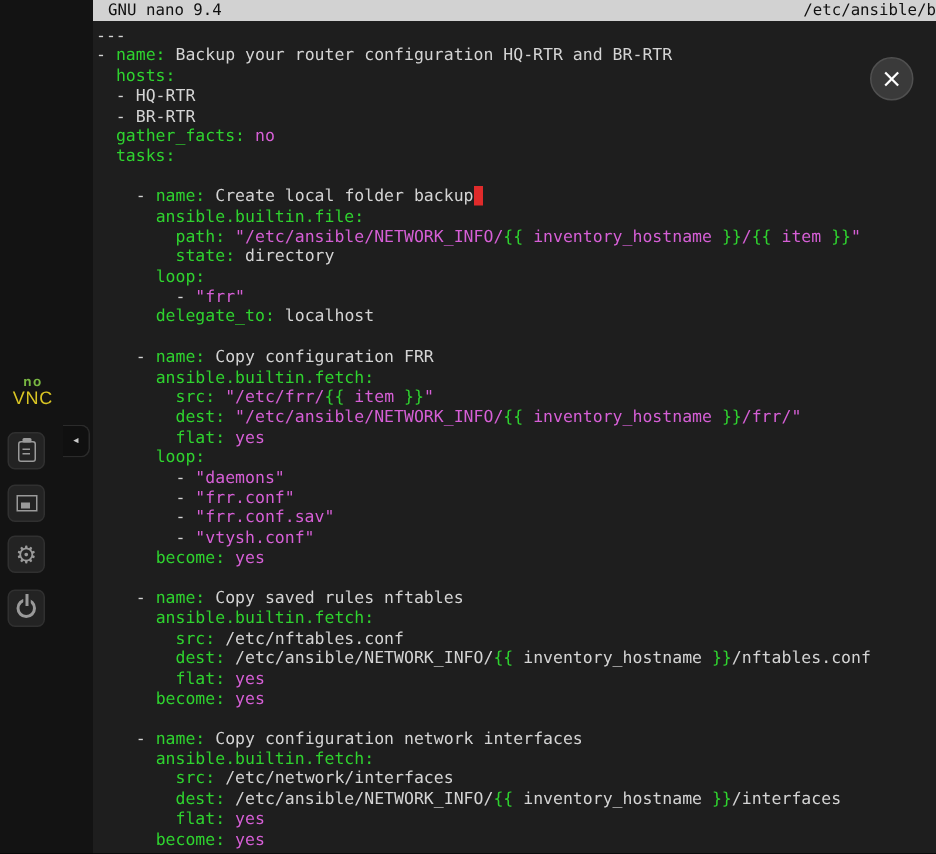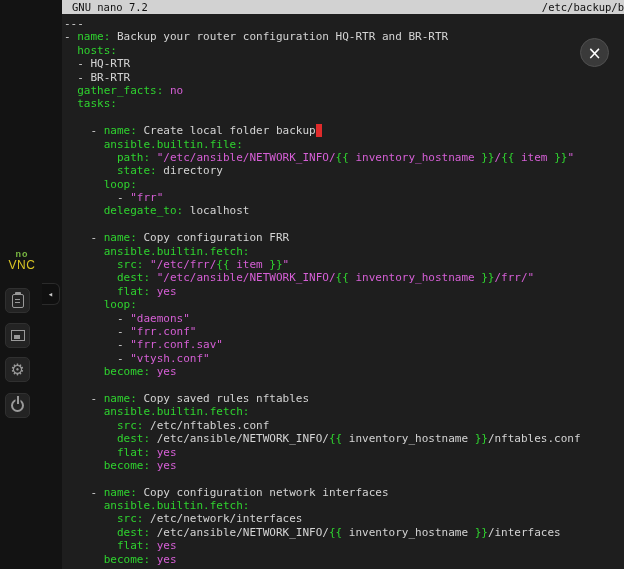--- a/index.html
+++ b/index.html
@@ -59,22 +59,22 @@
     <div class="vnc-btn btn-settings">
       <span class="icon-gear">⚙</span>
     </div>
     <div class="vnc-btn btn-power">
       <span class="icon-pwr"></span>
     </div>
   </div>
 
   <div class="terminal">
     <div class="titlebar">
-      <span class="app">GNU nano 7.2</span>
-      <span class="file">/etc/backup/b</span>
+      <span class="app">GNU nano 9.4</span>
+      <span class="file">/etc/ansible/b</span>
     </div>
     <div class="code"><div class="code-line"><span class="seg-w">---</span></div><div class="code-line"><span class="seg-w">- </span><span class="seg-g">name:</span><span class="seg-w"> Backup your router configuration HQ-RTR and BR-RTR</span></div><div class="code-line"><span class="seg-w">  </span><span class="seg-g">hosts:</span></div><div class="code-line"><span class="seg-w">  - HQ-RTR</span></div><div class="code-line"><span class="seg-w">  - BR-RTR</span></div><div class="code-line"><span class="seg-w">  </span><span class="seg-g">gather_facts:</span><span class="seg-m"> no</span></div><div class="code-line"><span class="seg-w">  </span><span class="seg-g">tasks:</span></div><div class="code-line"> </div><div class="code-line"><span class="seg-w">    - </span><span class="seg-g">name:</span><span class="seg-w"> Create local folder backup</span><span class="seg-c"> </span></div><div class="code-line"><span class="seg-w">      </span><span class="seg-g">ansible.builtin.file:</span></div><div class="code-line"><span class="seg-w">        </span><span class="seg-g">path:</span><span class="seg-w"> </span><span class="seg-m">"/etc/ansible/NETWORK_INFO/</span><span class="seg-g">{{</span><span class="seg-m"> inventory_hostname </span><span class="seg-g">}}</span><span class="seg-m">/</span><span class="seg-g">{{</span><span class="seg-m"> item </span><span class="seg-g">}}</span><span class="seg-m">"</span></div><div class="code-line"><span class="seg-w">        </span><span class="seg-g">state:</span><span class="seg-w"> directory</span></div><div class="code-line"><span class="seg-w">      </span><span class="seg-g">loop:</span></div><div class="code-line"><span class="seg-w">        - </span><span class="seg-m">"frr"</span></div><div class="code-line"><span class="seg-w">      </span><span class="seg-g">delegate_to:</span><span class="seg-w"> localhost</span></div><div class="code-line"> </div><div class="code-line"><span class="seg-w">    - </span><span class="seg-g">name:</span><span class="seg-w"> Copy configuration FRR</span></div><div class="code-line"><span class="seg-w">      </span><span class="seg-g">ansible.builtin.fetch:</span></div><div class="code-line"><span class="seg-w">        </span><span class="seg-g">src:</span><span class="seg-w"> </span><span class="seg-m">"/etc/frr/</span><span class="seg-g">{{</span><span class="seg-m"> item </span><span class="seg-g">}}</span><span class="seg-m">"</span></div><div class="code-line"><span class="seg-w">        </span><span class="seg-g">dest:</span><span class="seg-w"> </span><span class="seg-m">"/etc/ansible/NETWORK_INFO/</span><span class="seg-g">{{</span><span class="seg-m"> inventory_hostname </span><span class="seg-g">}}</span><span class="seg-m">/frr/"</span></div><div class="code-line"><span class="seg-w">        </span><span class="seg-g">flat:</span><span class="seg-m"> yes</span></div><div class="code-line"><span class="seg-w">      </span><span class="seg-g">loop:</span></div><div class="code-line"><span class="seg-w">        - </span><span class="seg-m">"daemons"</span></div><div class="code-line"><span class="seg-w">        - </span><span class="seg-m">"frr.conf"</span></div><div class="code-line"><span class="seg-w">        - </span><span class="seg-m">"frr.conf.sav"</span></div><div class="code-line"><span class="seg-w">        - </span><span class="seg-m">"vtysh.conf"</span></div><div class="code-line"><span class="seg-w">      </span><span class="seg-g">become:</span><span class="seg-m"> yes</span></div><div class="code-line"> </div><div class="code-line"><span class="seg-w">    - </span><span class="seg-g">name:</span><span class="seg-w"> Copy saved rules nftables</span></div><div class="code-line"><span class="seg-w">      </span><span class="seg-g">ansible.builtin.fetch:</span></div><div class="code-line"><span class="seg-w">        </span><span class="seg-g">src:</span><span class="seg-w"> /etc/nftables.conf</span></div><div class="code-line"><span class="seg-w">        </span><span class="seg-g">dest:</span><span class="seg-w"> /etc/ansible/NETWORK_INFO/</span><span class="seg-g">{{</span><span class="seg-w"> inventory_hostname </span><span class="seg-g">}}</span><span class="seg-w">/nftables.conf</span></div><div class="code-line"><span class="seg-w">        </span><span class="seg-g">flat:</span><span class="seg-m"> yes</span></div><div class="code-line"><span class="seg-w">      </span><span class="seg-g">become:</span><span class="seg-m"> yes</span></div><div class="code-line"> </div><div class="code-line"><span class="seg-w">    - </span><span class="seg-g">name:</span><span class="seg-w"> Copy configuration network interfaces</span></div><div class="code-line"><span class="seg-w">      </span><span class="seg-g">ansible.builtin.fetch:</span></div><div class="code-line"><span class="seg-w">        </span><span class="seg-g">src:</span><span class="seg-w"> /etc/network/interfaces</span></div><div class="code-line"><span class="seg-w">        </span><span class="seg-g">dest:</span><span class="seg-w"> /etc/ansible/NETWORK_INFO/</span><span class="seg-g">{{</span><span class="seg-w"> inventory_hostname </span><span class="seg-g">}}</span><span class="seg-w">/interfaces</span></div><div class="code-line"><span class="seg-w">        </span><span class="seg-g">flat:</span><span class="seg-m"> yes</span></div><div class="code-line"><span class="seg-w">      </span><span class="seg-g">become:</span><span class="seg-m"> yes</span></div></div>
     <div class="close-btn">
       <span>×</span>
     </div>
   </div>
 
 </div>
 
 </body></html>

